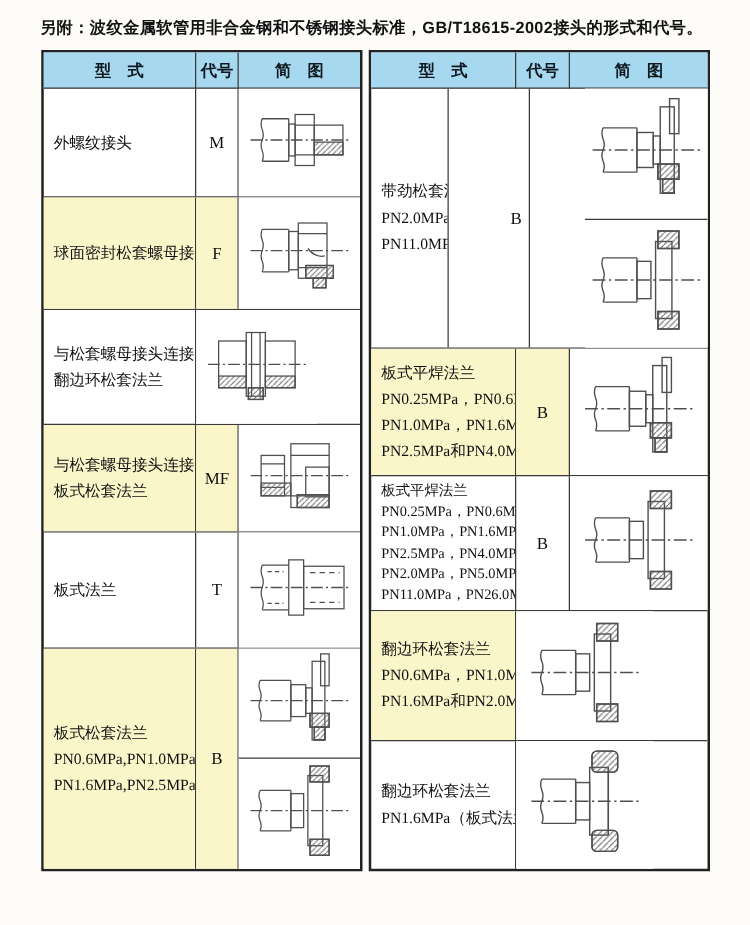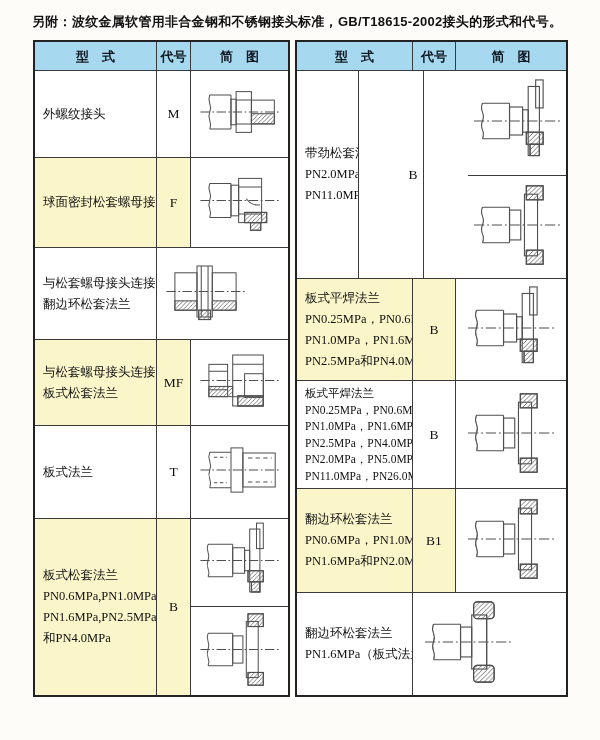--- a/index.html
+++ b/index.html
@@ -173,21 +173,20 @@
                 <path d="M4 45 H96" stroke-dasharray="11 3 2 3"></path>
               </svg></span>
           </div>
         </div>
       </div>
       <div class="row last" style="height: 176px;">
         <div class="tcell hl" style="width: 122px;">
           <div class="tline">板式松套法兰</div>
           <div class="tline">PN0.6MPa,PN1.0MPa,</div>
           <div class="tline">PN1.6MPa,PN2.5MPa,</div>
-          <div class="tline">和PN4.0MPa</div>
         </div>
         <div class="ccell hl" style="width: 34px;">B</div>
         <div class="dstack" style="width: 97px;">
           <div class="dcell" style="height: 87px;">
             <span><svg viewBox="0 0 100 90" width="85" height="79" fill="none" stroke="#4f4f4f" stroke-width="1.2">
                 <path d="M42 26 H13 M42 64 H13 M13 26 c-4 9.5 4 9.5 0 19 c-4 9.5 4 9.5 0 19 M42 26 V64"></path>
                 <rect x="42" y="30" width="14" height="30"></rect>
                 <rect x="56" y="33" width="6" height="24"></rect>
                 <rect x="62" y="8" width="12" height="74"></rect>
                 <rect x="70" y="1" width="8" height="30"></rect>
@@ -304,21 +303,20 @@
               </svg></span>
           </div>
         </div>
       </div>
       <div class="row" style="height: 104px;">
         <div class="tcell hl" style="width: 116px;">
           <div class="tline">翻边环松套法兰</div>
           <div class="tline">PN0.6MPa，PN1.0MPa,</div>
           <div class="tline">PN1.6MPa和PN2.0MPa,</div>
         </div>
-        <div class="ccell hl" style="width: 43px;">B1</div>
         <div class="dstack" style="width: 110px;">
           <div class="dcell" style="height: 103px;">
             <span><svg viewBox="0 0 100 90" width="98" height="84" fill="none" stroke="#4f4f4f" stroke-width="1.2">
                 <path d="M42 26 H13 M42 64 H13 M13 26 c-4 9.5 4 9.5 0 19 c-4 9.5 4 9.5 0 19 M42 26 V64"></path>
                 <rect x="42" y="29" width="12" height="32"></rect>
                 <rect x="58" y="12" width="14" height="66"></rect>
                 <rect x="60" y="3" width="18" height="15" fill="url(#hx)"></rect>
                 <rect x="60" y="3" width="18" height="15"></rect>
                 <rect x="60" y="72" width="18" height="15" fill="url(#hx)"></rect>
                 <rect x="60" y="72" width="18" height="15"></rect>

